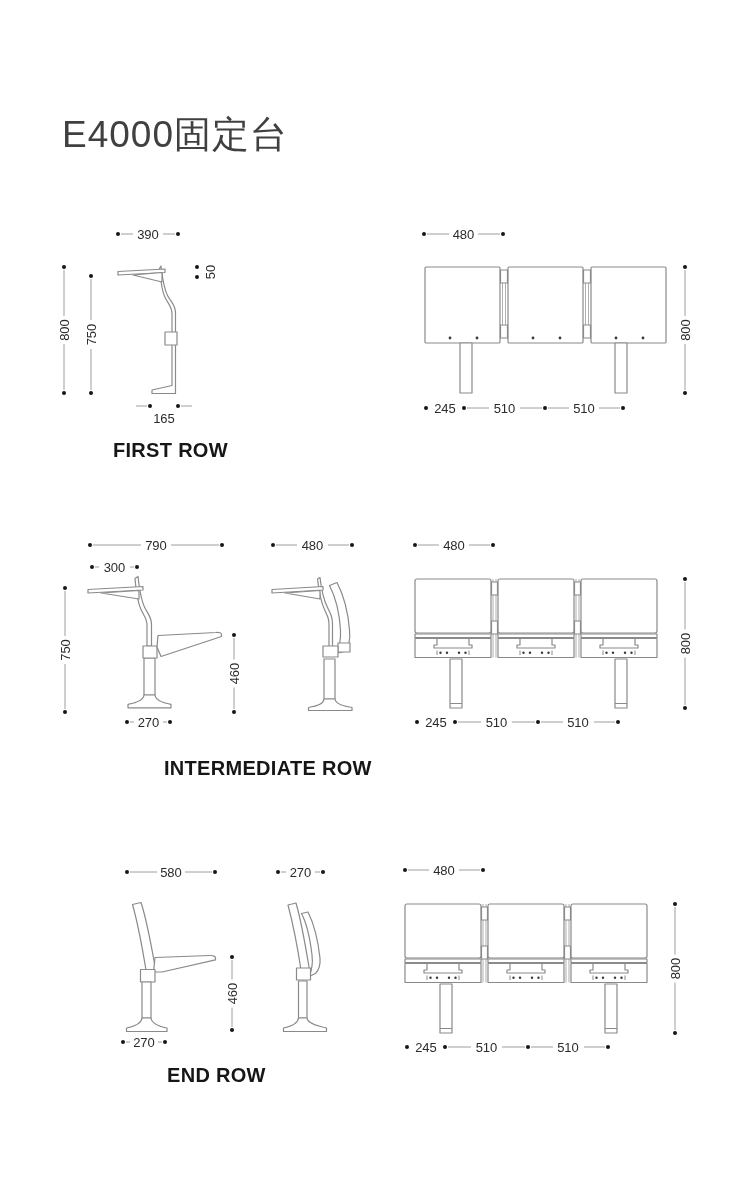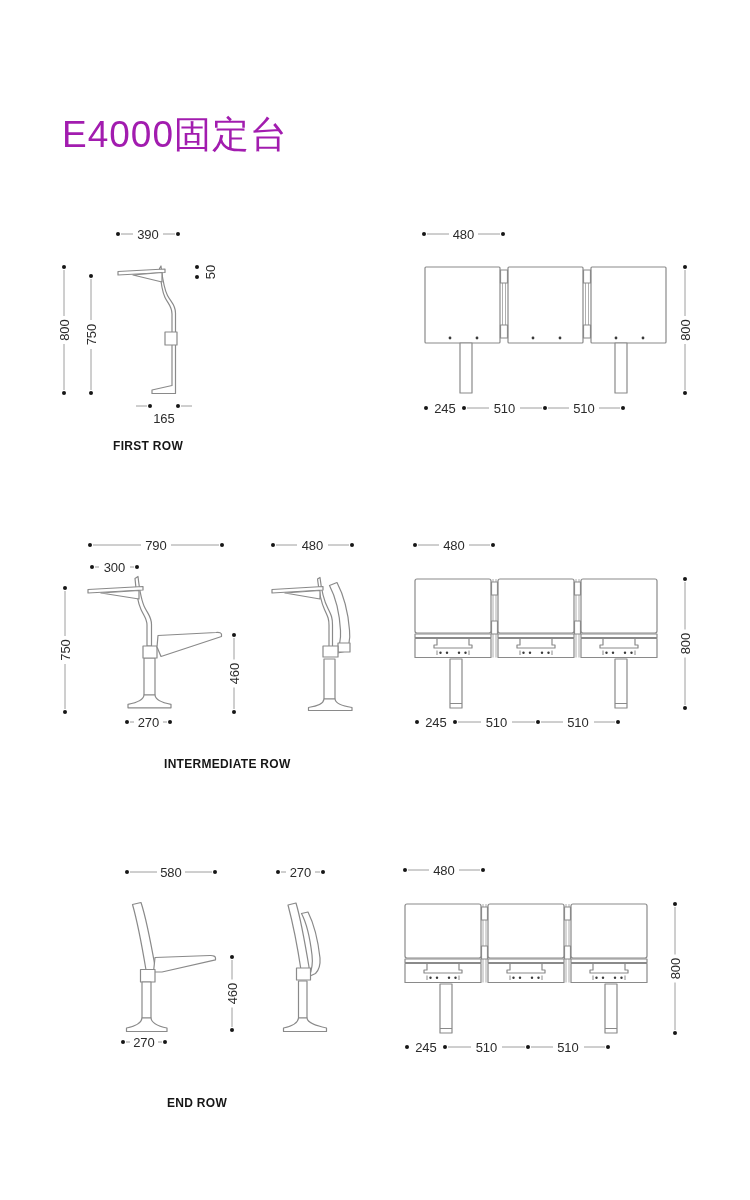--- a/index.html
+++ b/index.html
@@ -3,25 +3,25 @@
 <meta charset="utf-8">
 <style>
   * { margin:0; padding:0; box-sizing:border-box; }
   html,body { background:#fff; }
   body {
     width:750px; height:1200px; position:relative; overflow:hidden;
     font-family:"Liberation Sans","DejaVu Sans",sans-serif;
   }
   .page-title {
     position:absolute; left:62px; top:110px;
-    font-size:37px; font-weight:400; color:#a21caf; letter-spacing:1px;
+    font-size:37px; font-weight:400; color:#404040; letter-spacing:1px;
     white-space:nowrap;
   }
   .row-label {
-    position:absolute; font-size:12px; font-weight:700; color:#161616;
+    position:absolute; font-size:20px; font-weight:700; color:#161616;
     letter-spacing:.3px; white-space:nowrap;
   }
   svg.view { position:absolute; overflow:visible; }
   .ol { fill:#fff; stroke:#8a8a8a; stroke-width:1.2; stroke-linejoin:round; }
   .ln { fill:none; stroke:#8a8a8a; stroke-width:1; }
   .thin { fill:none; stroke:#9a9a9a; stroke-width:.8; }
   .dl { stroke:#9e9e9e; stroke-width:1; }
   .dot { fill:#161616; }
   .pd { fill:#3a3a3a; }
   text.dim {
@@ -412,13 +412,13 @@
       <line class="dl" x1="63" y1="187" x2="86" y2="187"></line>
     <text class="dim" x="101.5" y="191.5" text-anchor="middle">510</text>
     <line class="dl" x1="117" y1="187" x2="140" y2="187"></line>
       <circle class="dot" cx="143" cy="187" r="2"></circle>
     <line class="dl" x1="146" y1="187" x2="168" y2="187"></line>
     <text class="dim" x="183" y="191.5" text-anchor="middle">510</text>
     <line class="dl" x1="199" y1="187" x2="220" y2="187"></line>
       <circle class="dot" cx="223" cy="187" r="2"></circle>
   </g>
 </svg>
-<div class="row-label" style="left:167px;top:1096px">END ROW</div>
+<div class="row-label" style="left:167px;top:1064px">END ROW</div>
 
 </body></html>

